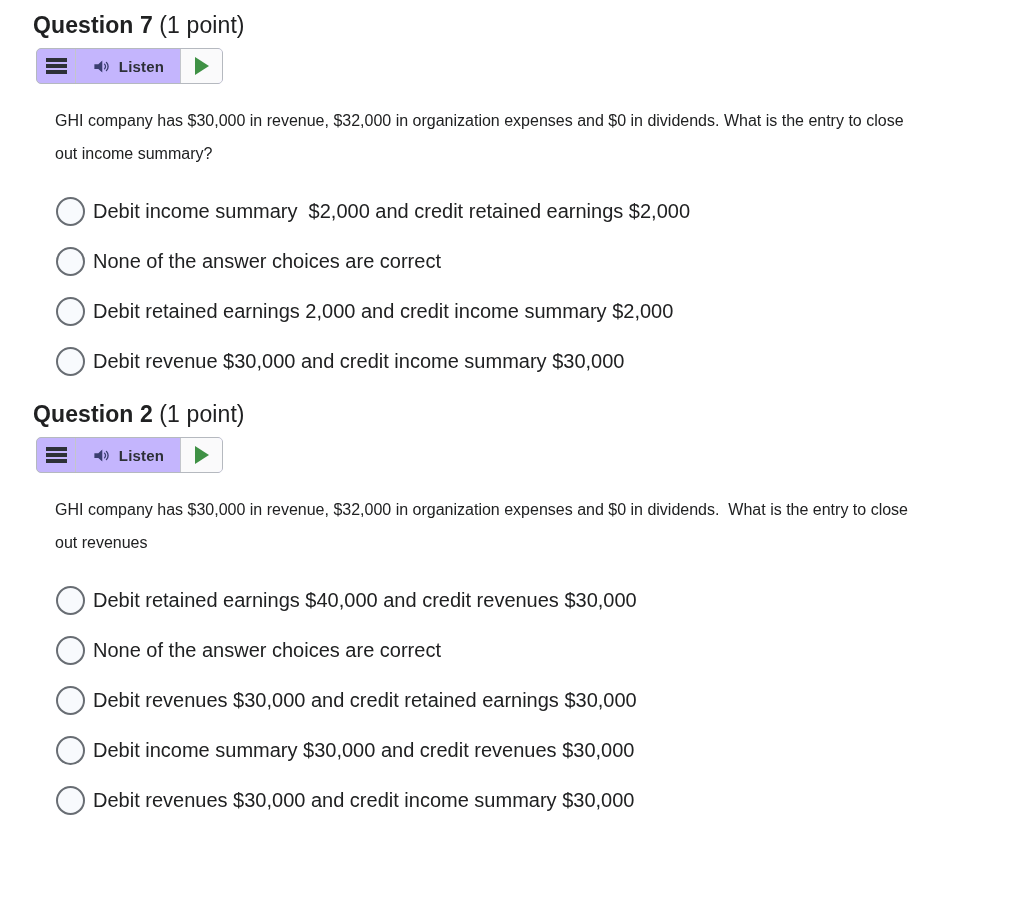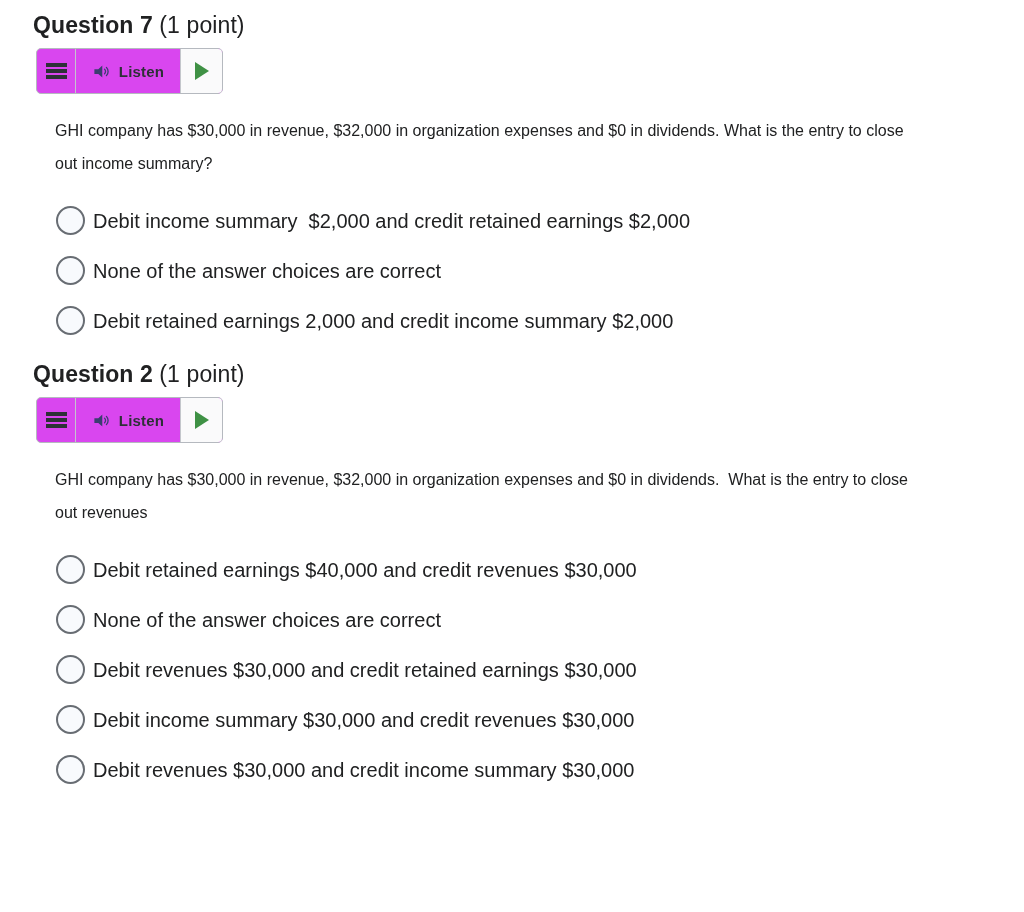--- a/index.html
+++ b/index.html
@@ -21,24 +21,24 @@
     font-weight: 400;
     color: #202122;
     letter-spacing: 0.1px;
   }
   .q-heading .q-title { font-weight: 700; }
 
   
   .listen-bar {
     display: inline-flex;
     margin: 10px 0 0 36px;
-    height: 46px;
+    height: 36px;
     border: 1px solid #b5b9bf;
     border-radius: 5px;
-    background: #d946ef;
+    background: #c4b5fd;
     overflow: hidden;
   }
   .lb-btn {
     display: flex;
     align-items: center;
     justify-content: center;
     height: 100%;
     background: transparent;
     border: none;
     cursor: pointer;
@@ -79,21 +79,21 @@
     font-size: 16px;
     line-height: 33px;
     color: #202122;
     white-space: pre-wrap;
   }
 
   
   .options { margin: 26px 0 0 56px; }
   .option {
     display: flex;
-    align-items: flex-start;
+    align-items: flex-end;
     margin-bottom: 20px;
     cursor: pointer;
     margin-top: 8px;
   }
   .option:last-child { margin-bottom: 0; }
   .radio {
     appearance: none;
     -webkit-appearance: none;
     flex: none;
     width: 29px;
@@ -146,20 +146,24 @@
         <span class="option-label">Debit income summary  $2,000 and credit retained earnings $2,000</span>
       </label>
       <label class="option">
         <input type="radio" name="q13" class="radio" style="">
         <span class="option-label">None of the answer choices are correct</span>
       </label>
       <label class="option">
         <input type="radio" name="q13" class="radio" style="">
         <span class="option-label">Debit retained earnings 2,000 and credit income summary $2,000</span>
       </label>
+      <label class="option">
+        <input type="radio" name="q13" class="radio" style="">
+        <span class="option-label">Debit revenue $30,000 and credit income summary $30,000</span>
+      </label>
     </div>
   </section>
 
   <section class="question">
     <h2 class="q-heading"><span class="q-title">Question 2</span> <span>(1 point)</span></h2>
 
     <div class="listen-bar">
       <button class="lb-btn lb-menu">
         <span class="hamburger"></span>
       </button>

